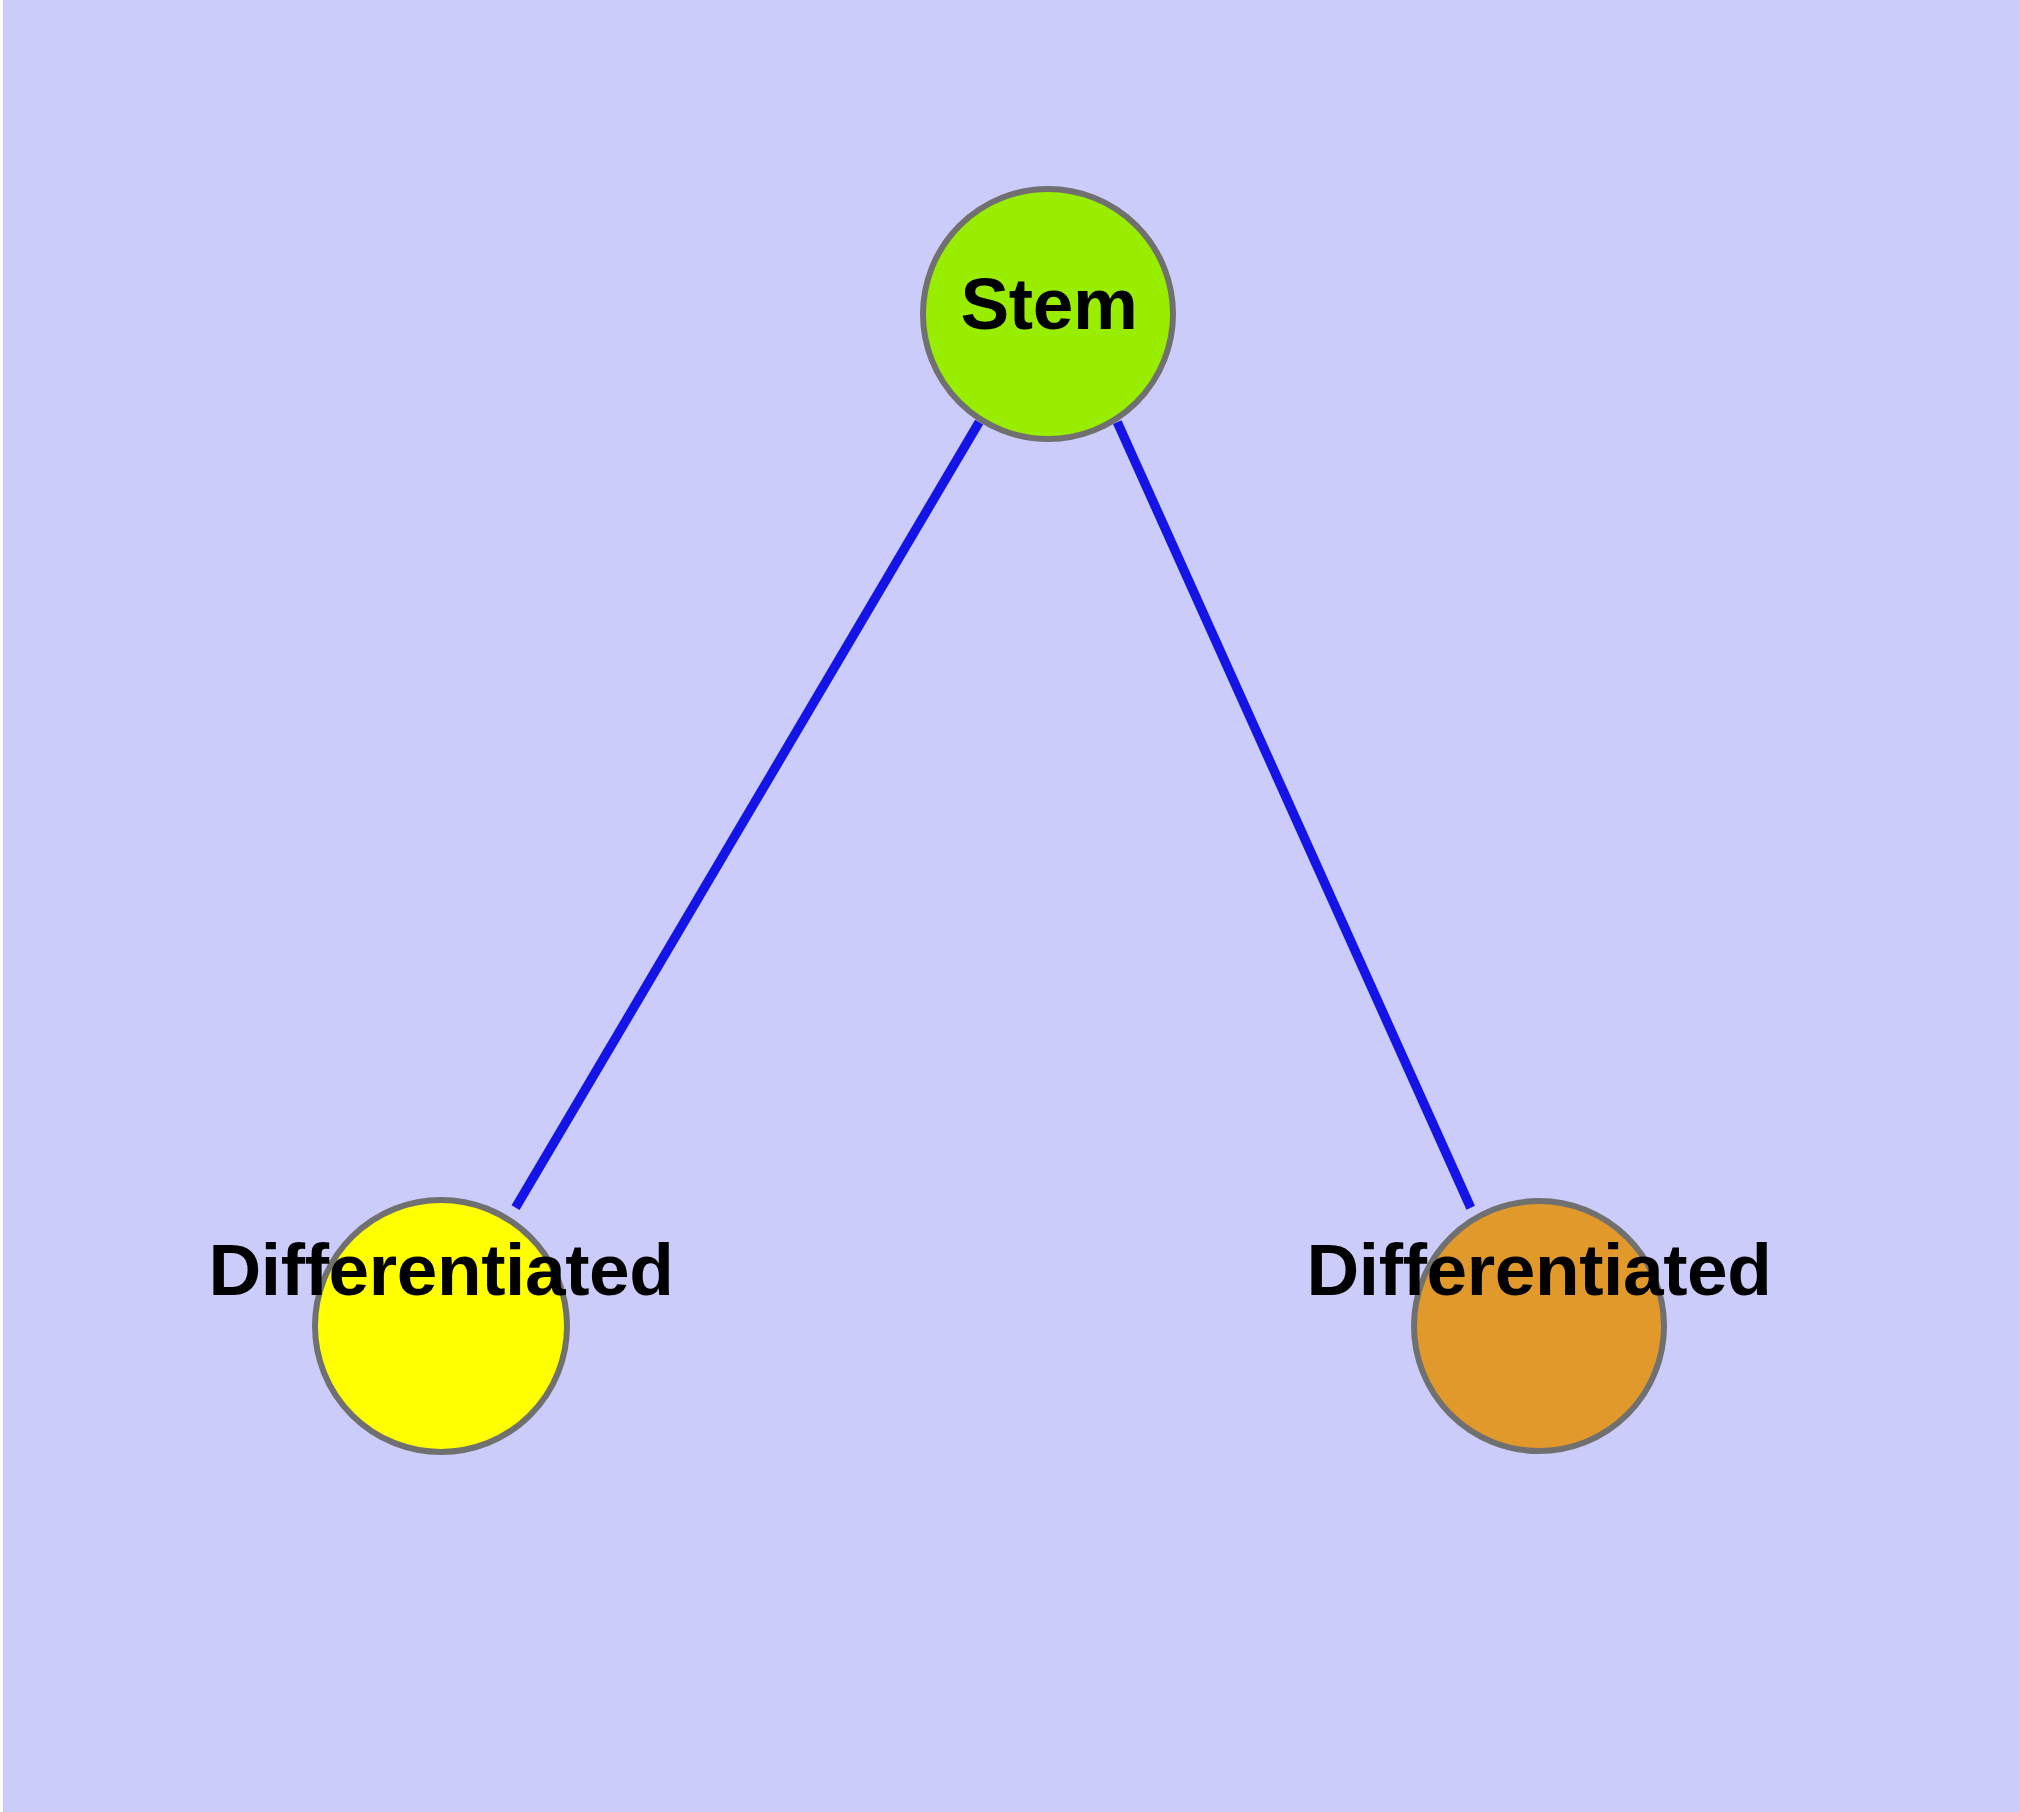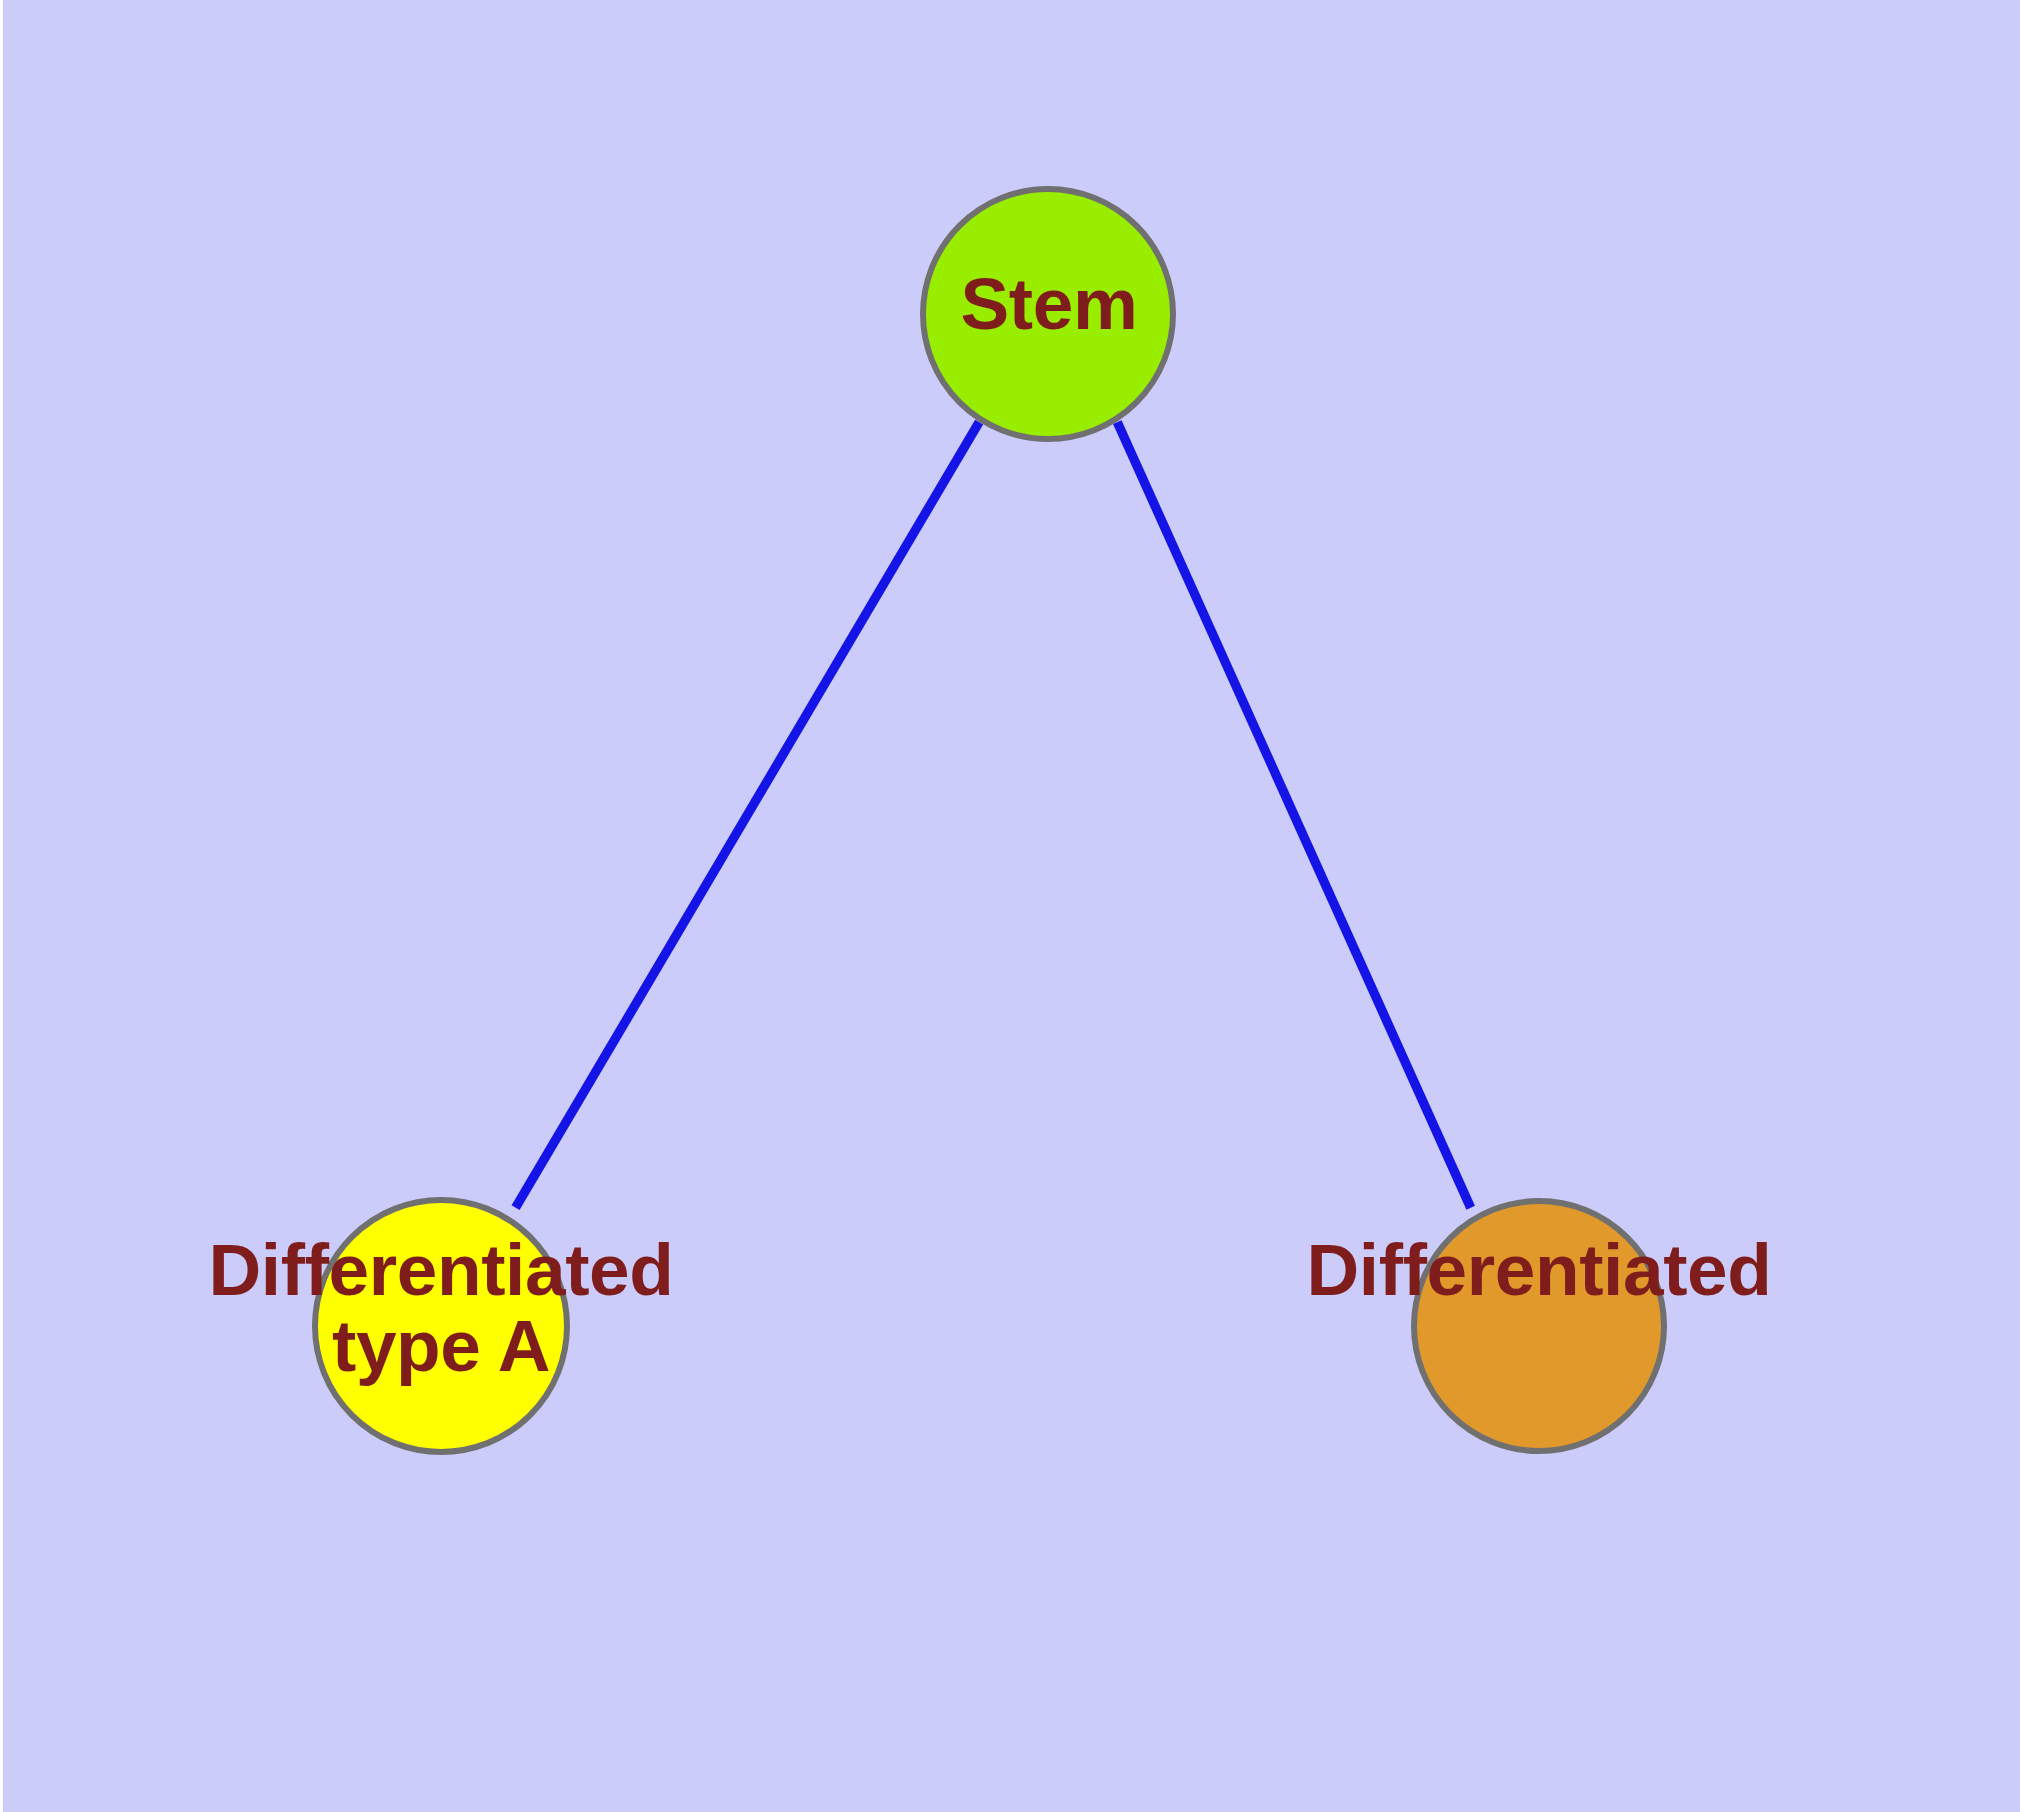--- a/index.html
+++ b/index.html
@@ -41,21 +41,21 @@
   .node {
     position: absolute;
     border-radius: 50%;
     box-sizing: border-box;
     border: 6px solid #707070;
   }
   .node-label {
     position: absolute;
     text-align: center;
     font-weight: bold;
-    color: #7f1d1d;
+    color: #000000;
     line-height: 1.04;
     letter-spacing: -0.4px;
     white-space: pre;
     pointer-events: none;
   }
 </style>
 </head>
 <body>
 
 <div id="canvas">
@@ -70,19 +70,19 @@
   <div class="nodes-layer">
 
     <div class="node" style="left:920px; top:186px; width:256px; height:256px; background:#99ee00;"></div>
 
     <div class="node" style="left:312px; top:1197px; width:258px; height:258px; background:#ffff00;"></div>
 
     <div class="node" style="left:1411px; top:1198px; width:256px; height:256px; background:#e2992b;"></div>
 
     <div class="node-label" style="left:625px; top:266px; width:848px; font-size:73px;">Stem</div>
 
-    <div class="node-label" style="left:17px; top:1232px; width:848px; font-size:73px;"><span>Differentiated</span><br><span>type A</span></div>
+    <div class="node-label" style="left:17px; top:1232px; width:848px; font-size:73px;"><span>Differentiated</span><br></div>
 
     <div class="node-label" style="left:1115px; top:1232px; width:848px; font-size:73px;"><span>Differentiated</span><br></div>
 
   </div>
 </div>
 
 
 </body></html>

